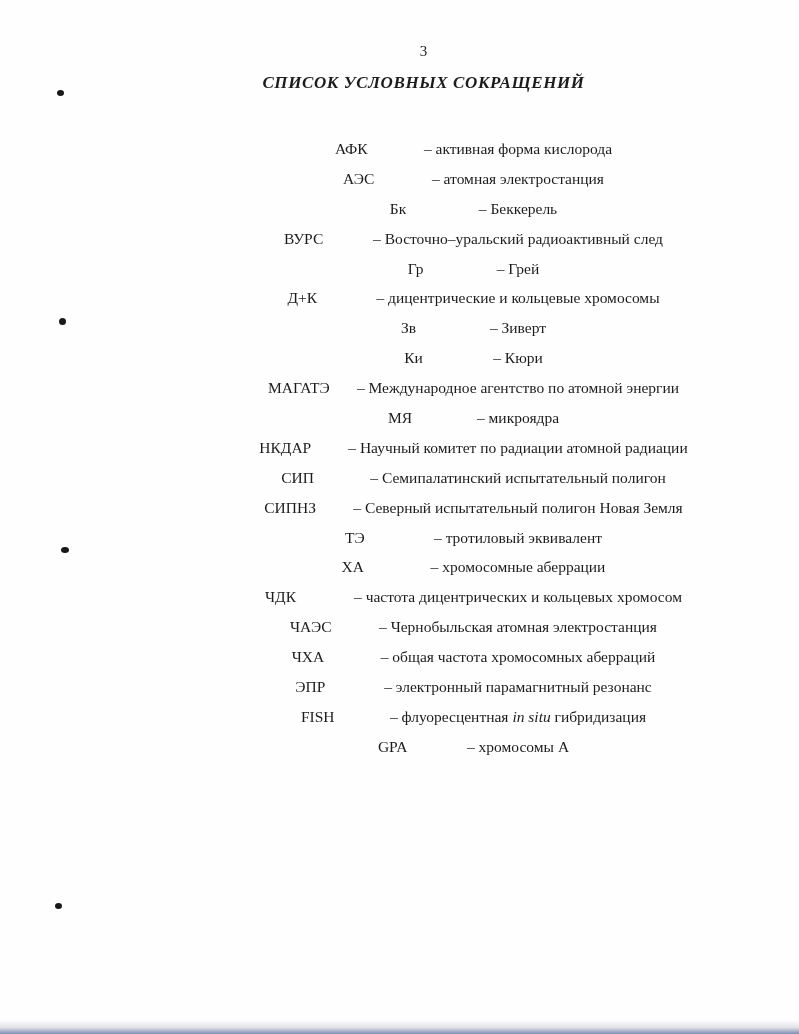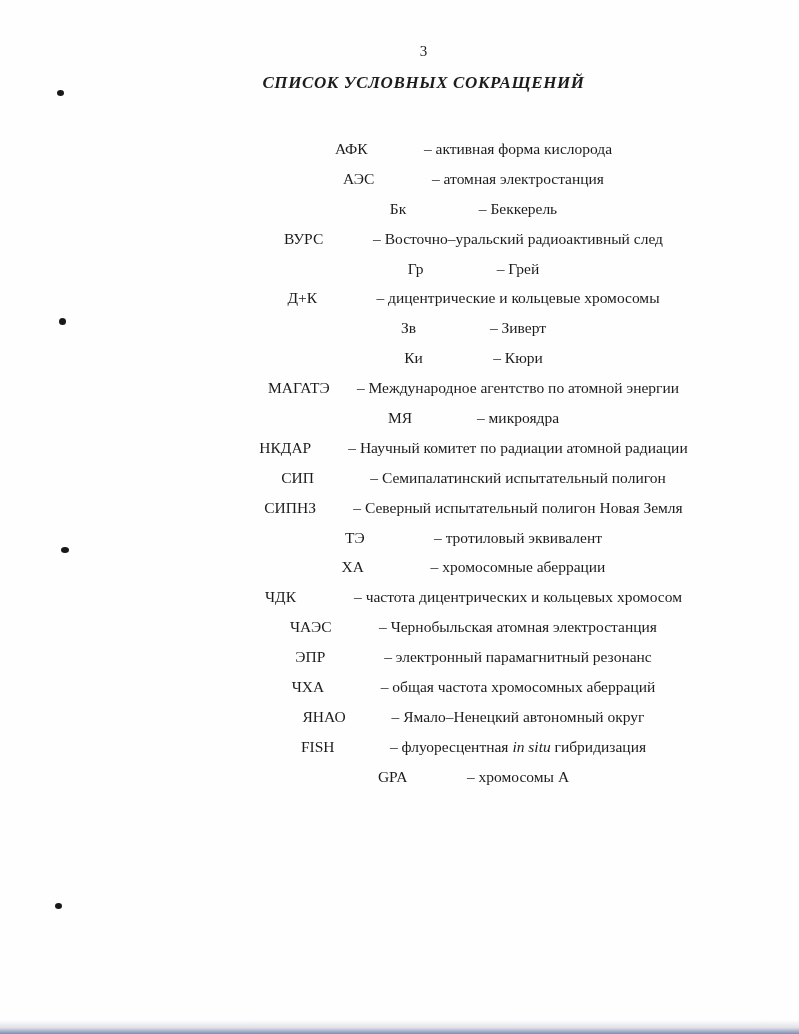--- a/index.html
+++ b/index.html
@@ -145,30 +145,26 @@
       </div>
       <div class="row">
         <span class="abbr">ЧДК</span>
         <span class="desc">– частота дицентрических и кольцевых хромосом</span>
       </div>
       <div class="row">
         <span class="abbr">ЧАЭС</span>
         <span class="desc">– Чернобыльская атомная электростанция</span>
       </div>
       <div class="row">
-        <span class="abbr">ЭПР</span>
-        <span class="desc">– электронный парамагнитный резонанс</span>
-      </div>
-      <div class="row">
         <span class="abbr">ЧХА</span>
         <span class="desc">– общая частота хромосомных аберраций</span>
       </div>
       <div class="row">
-        <span class="abbr">ЯНАО</span>
-        <span class="desc">– Ямало–Ненецкий автономный округ</span>
+        <span class="abbr">ЭПР</span>
+        <span class="desc">– электронный парамагнитный резонанс</span>
       </div>
       <div class="row">
         <span class="abbr">FISH</span>
         <span class="desc"><span>– флуоресцентная </span><i>in situ</i><span> гибридизация</span></span>
       </div>
       <div class="row">
         <span class="abbr">GPA</span>
         <span class="desc">– хромосомы А</span>
       </div>
     </div>

